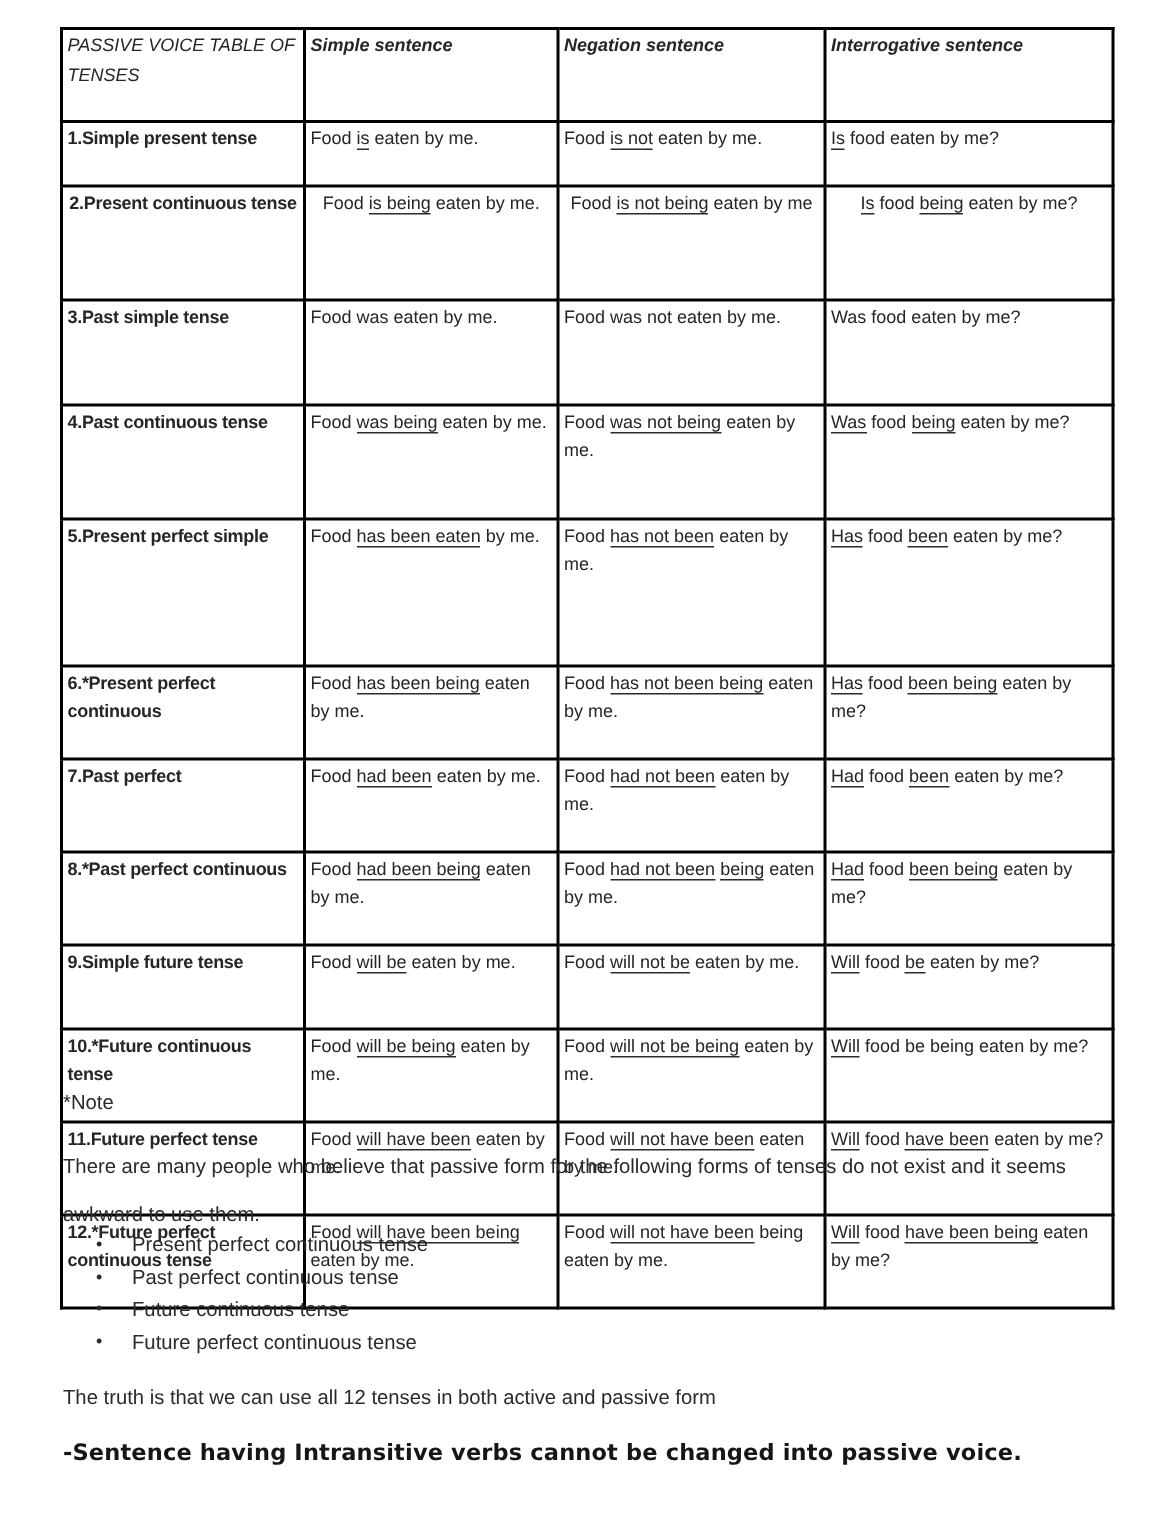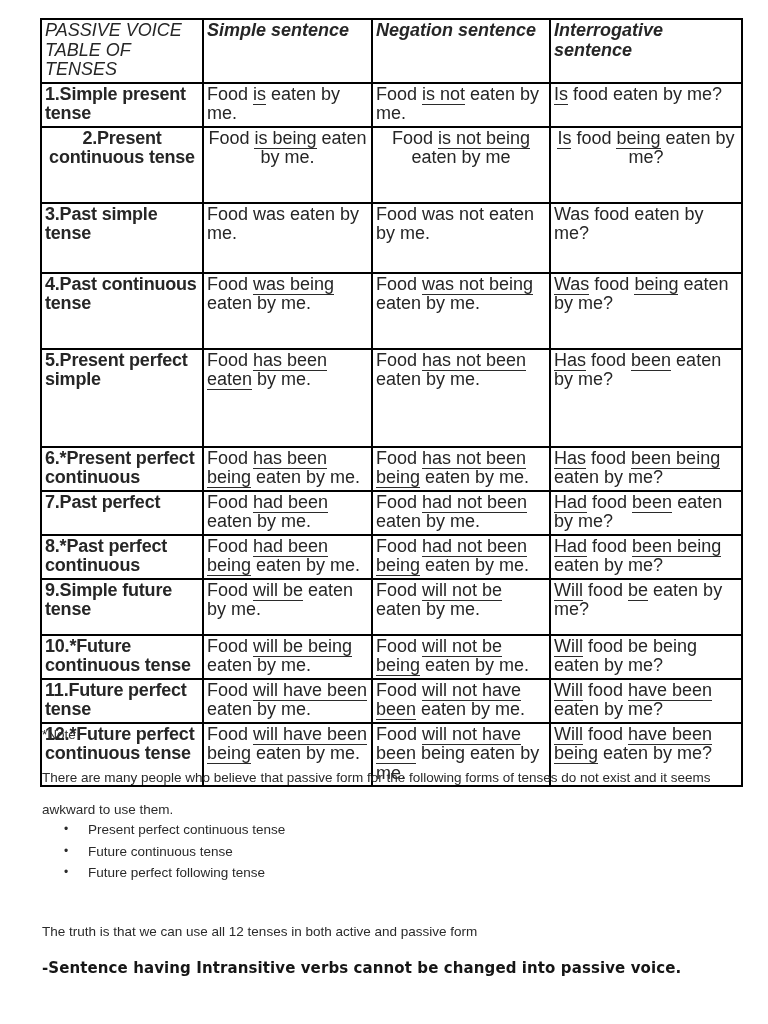--- a/index.html
+++ b/index.html
@@ -11,22 +11,22 @@
   .page{position:absolute;inset:0;background:#fff;}
 
   
   table.tenses{
     position:absolute;left:40px;top:18px;width:701px;
     border-collapse:collapse;table-layout:fixed;
   }
   table.tenses td{
     border:2px solid #000;
     vertical-align:top;
-    padding:1px 3px 2px 3px;
-    font-size:18px;
+    padding:1px 3px 20px 3px;
+    font-size:12px;
     line-height:19.5px;
     color:#262626;
     overflow:hidden;
   }
   td.hdr-first{
     font-style:italic;font-weight:normal;font-size:13.5px;color:#1b1b1b;
   }
   td.hdr{
     font-style:italic;font-weight:bold;font-size:13.5px;color:#000;
   }
@@ -163,21 +163,22 @@
         </tr>
       </tbody>
   </table>
 
   <div class="note-label">*Note</div>
 
   <div class="note-paragraph">There are many people who believe that passive form for the following forms of tenses do not exist and it seems awkward to use them.</div>
 
   <ul class="note-list">
       <li><span class="bullet">•</span><span>Present perfect continuous tense</span></li>
+      <li><span class="bullet">•</span><span>Past perfect continuous tense</span></li>
       <li><span class="bullet">•</span><span>Future continuous tense</span></li>
-      <li><span class="bullet">•</span><span>Future perfect following tense</span></li>
+      <li><span class="bullet">•</span><span>Future perfect continuous tense</span></li>
     </ul>
 
   <div class="truth-line">The truth is that we can use all 12 tenses in both active and passive form</div>
 
   <div class="bold-note">-Sentence having Intransitive verbs cannot be changed into passive voice.</div>
 
 </div>
 
 </body></html>

